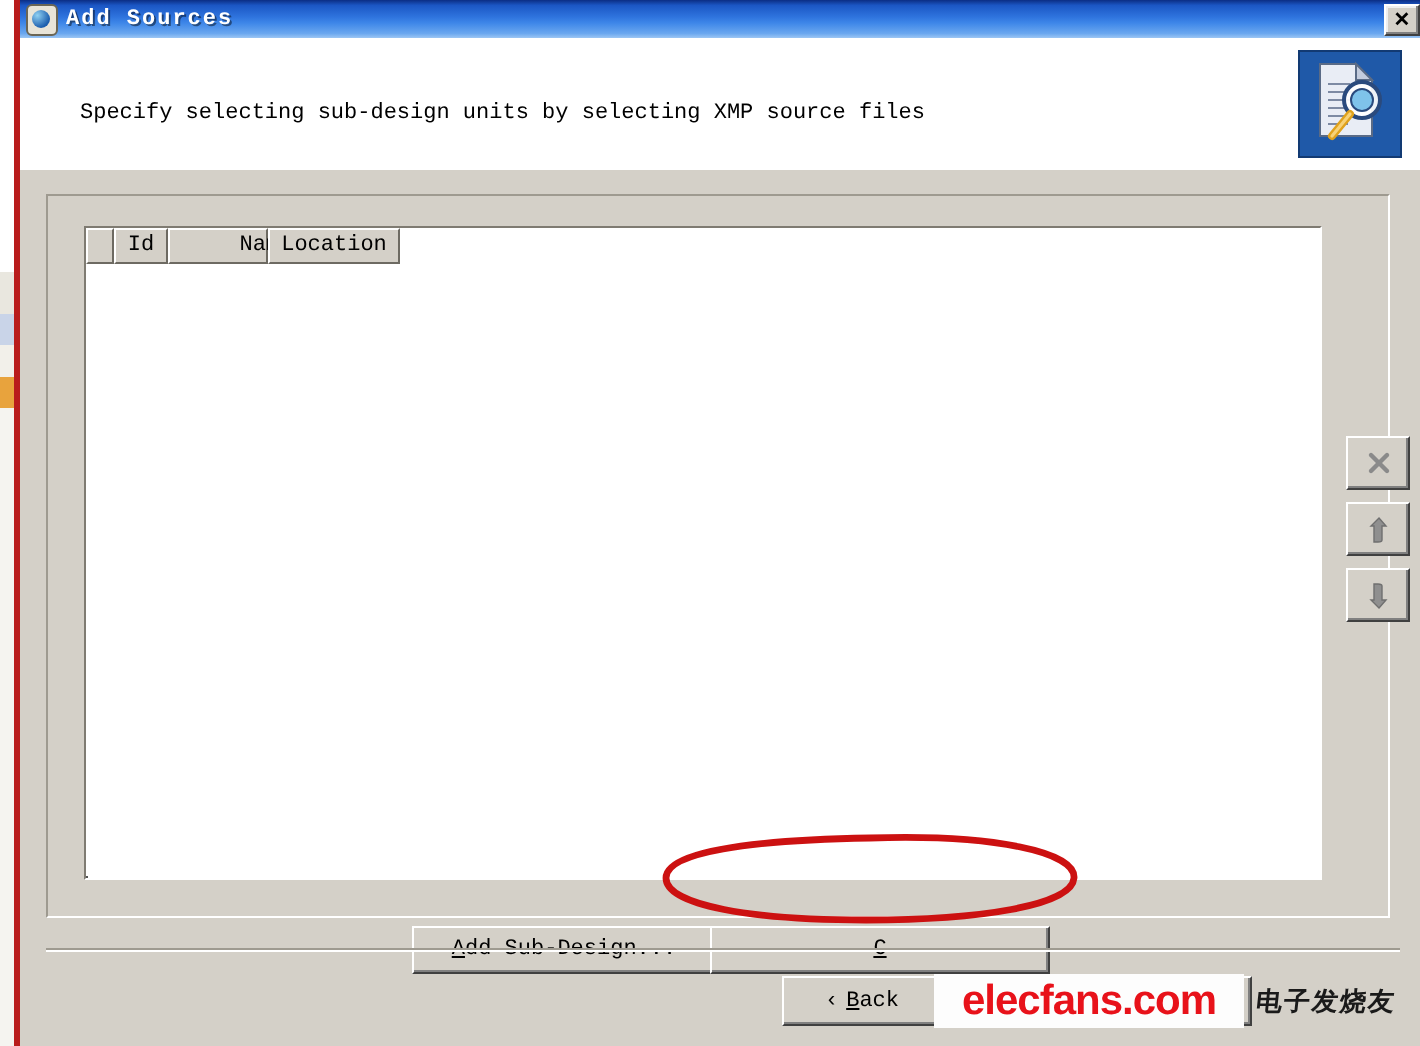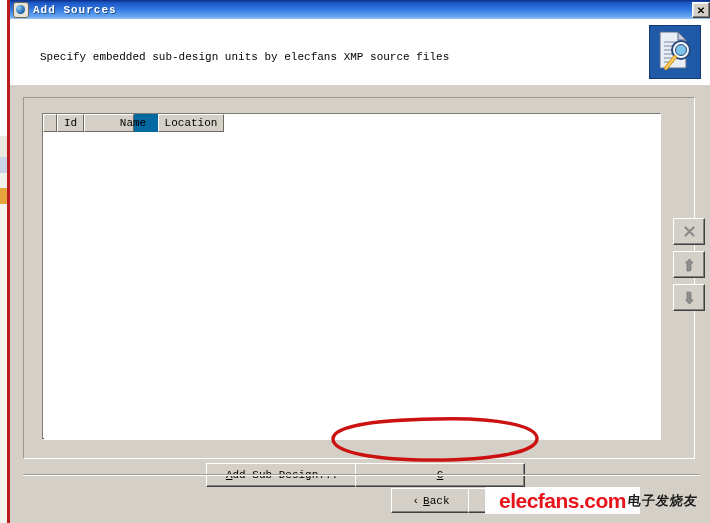--- a/index.html
+++ b/index.html
@@ -54,29 +54,29 @@
   
   .group{position:absolute;left:13px;top:12px;width:670px;height:360px;
     border:1px solid #ffffff;border-top-color:#9e9a90;border-left-color:#9e9a90;
     background:#d4d0c8;}
 
   
   .listwrap{position:absolute;left:18px;top:15px;width:617px;height:325px;
     background:#ffffff;border:1px solid #7f7b72;
     border-right-color:#ffffff;border-bottom-color:#ffffff;
     box-shadow:inset 1px 1px 0 #555;}
-  .hdrow{display:flex;height:18px;background:#0369a1;}
+  .hdrow{display:flex;height:18px;background:#404040;}
   .hcell{background:#d4d0c8;border:1px solid #fff;
     border-right-color:#6d6a62;border-bottom-color:#6d6a62;
     display:flex;align-items:center;justify-content:center;
     font-size:11px;color:#000;box-sizing:border-box;}
   .hcell.c0{width:14px;}
   .hcell.c1{width:27px;}
   .hcell.c2{width:39px;padding-left:48px;}
-  .hcell.c3{width:66px;margin-left:24px;}
+  .hcell.c3{width:66px;}
   .hdfill{flex:1;background:#fff;border-bottom:1px solid #fff;}
   .listbody{height:306px;background:#fff;}
 
   
   .sidebtns{position:absolute;left:649px;top:120px;width:34px;}
   .sbtn{width:30px;height:25px;margin-bottom:6px;background:#d4d0c8;
     border:1px solid #ffffff;border-right-color:#404040;border-bottom-color:#404040;
     box-shadow:inset -1px -1px 0 #808080;
     display:flex;align-items:center;justify-content:center;}
   .sbtn svg{display:block;}
@@ -108,21 +108,21 @@
   #fb-next{left:458px;width:78px;color:#808080;text-shadow:1px 1px 0 #fff;}
   #fb-finish{left:536px;width:78px;color:#808080;text-shadow:1px 1px 0 #fff;}
   #fb-cancel{left:617px;width:78px;}
   .focusdots{position:absolute;left:2px;top:2px;right:2px;bottom:2px;
     border:1px dotted #000;}
 
   
   .wm-lat{position:absolute;left:467px;top:487px;width:155px;height:27px;
     background:#fdfdfd;display:flex;align-items:center;justify-content:center;
     font-family:"Liberation Sans",sans-serif;font-weight:bold;font-size:21px;
-    color:#e8121a;letter-spacing:-0.5px;margin-left:18px;}
+    color:#e8121a;letter-spacing:-0.5px;}
   .wm-cn{position:absolute;left:627px;top:490px;width:72px;height:22px;
     display:flex;align-items:center;justify-content:center;gap:1px;
     font-family:"DejaVu Sans",sans-serif;font-size:13px;font-weight:bold;
     color:#1a1a1a;letter-spacing:1px;transform:skewX(-6deg);}
 </style>
 </head>
 <body>
 
 <div class="screen">
 
@@ -130,21 +130,21 @@
 
   <div class="window">
 
     <div class="titlebar">
       <span class="title-ico"></span>
       <span class="title-txt">Add Sources</span>
       <div class="closebtn">✕</div>
     </div>
 
     <div class="banner">
-      <div class="banner-sub">Specify embedded sub-design units by elecfans XMP source files</div>
+      <div class="banner-sub">Specify selecting sub-design units by selecting XMP source files</div>
       <div class="banner-ico">
         <svg width="48" height="50" viewBox="0 0 48 50">
           <path d="M10 6 h18 l8 8 v28 h-26 z" fill="#e9edf5" stroke="#5a6b86" stroke-width="1"></path>
           <path d="M28 6 v8 h8 z" fill="#c3ccdd" stroke="#5a6b86" stroke-width="1"></path>
           <g stroke="#7d8aa3" stroke-width="1">
             <line x1="14" y1="16" x2="25" y2="16"></line>
               <line x1="14" y1="20" x2="30" y2="20"></line>
             <line x1="14" y1="24" x2="30" y2="24"></line>
               <line x1="14" y1="28" x2="27" y2="28"></line>
             <line x1="14" y1="32" x2="30" y2="32"></line>

